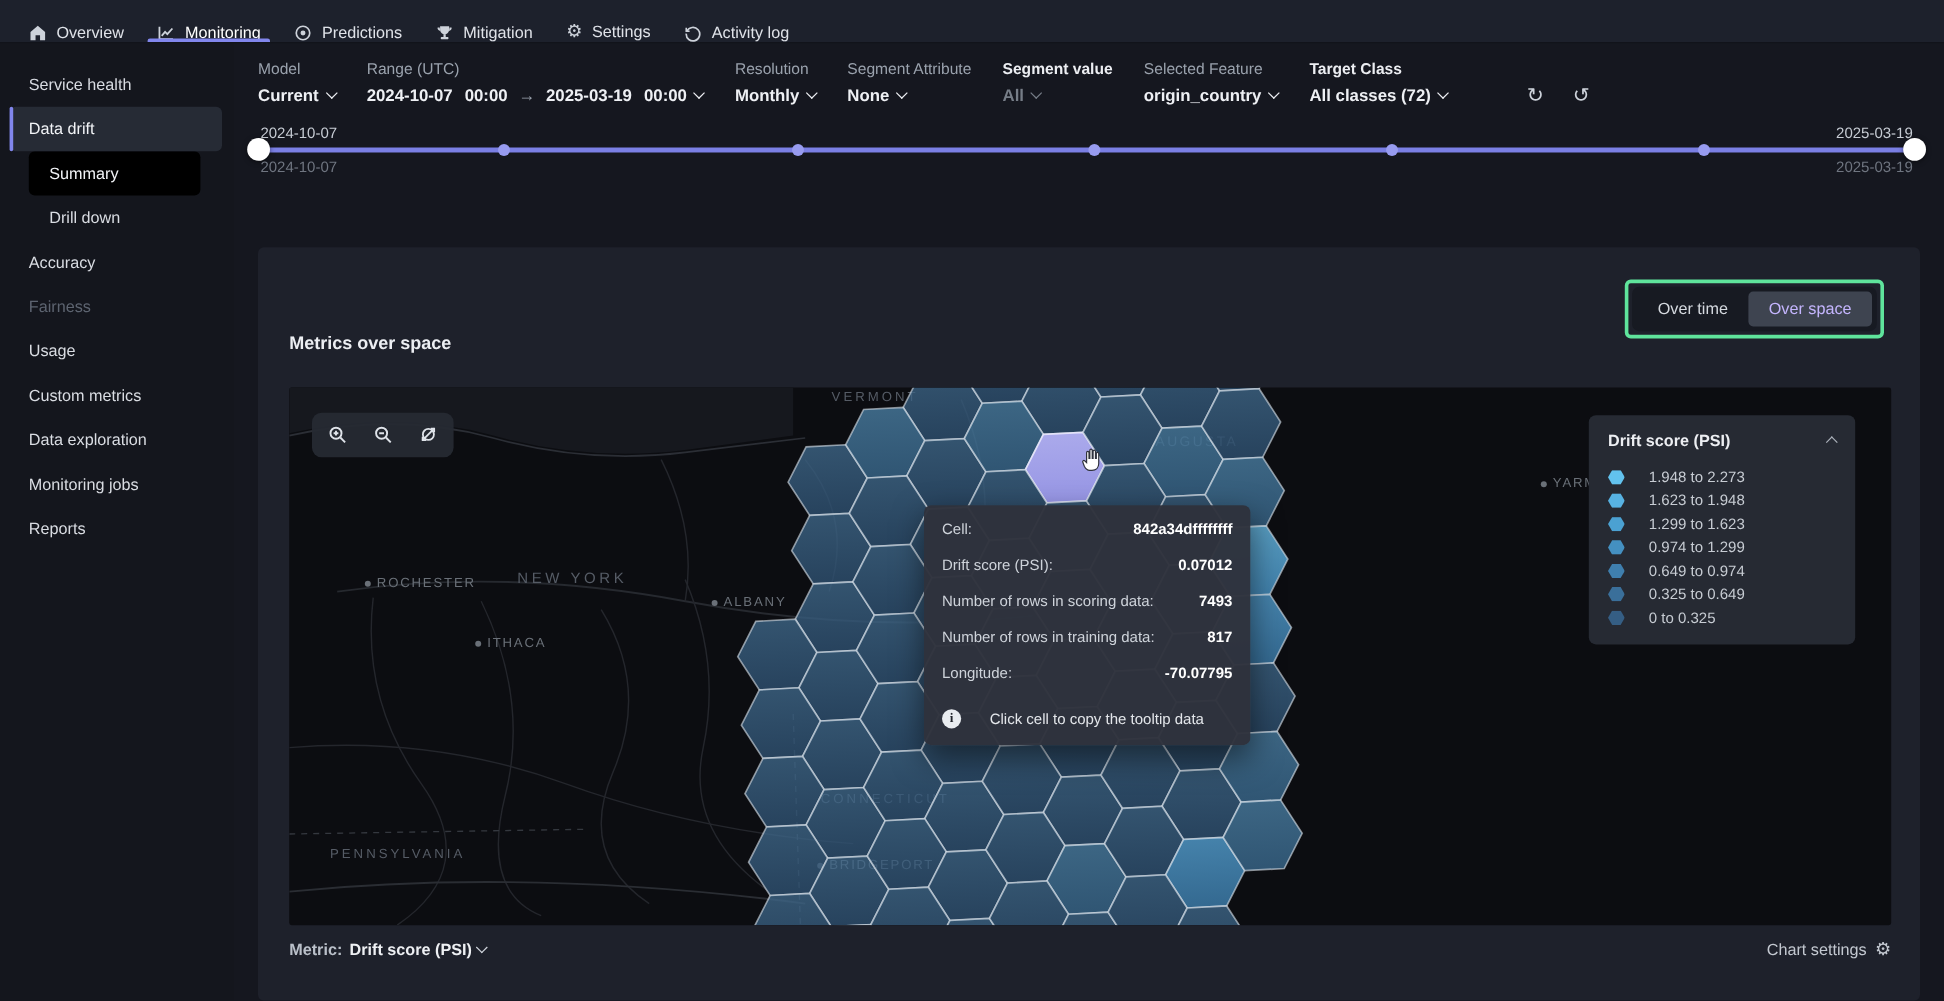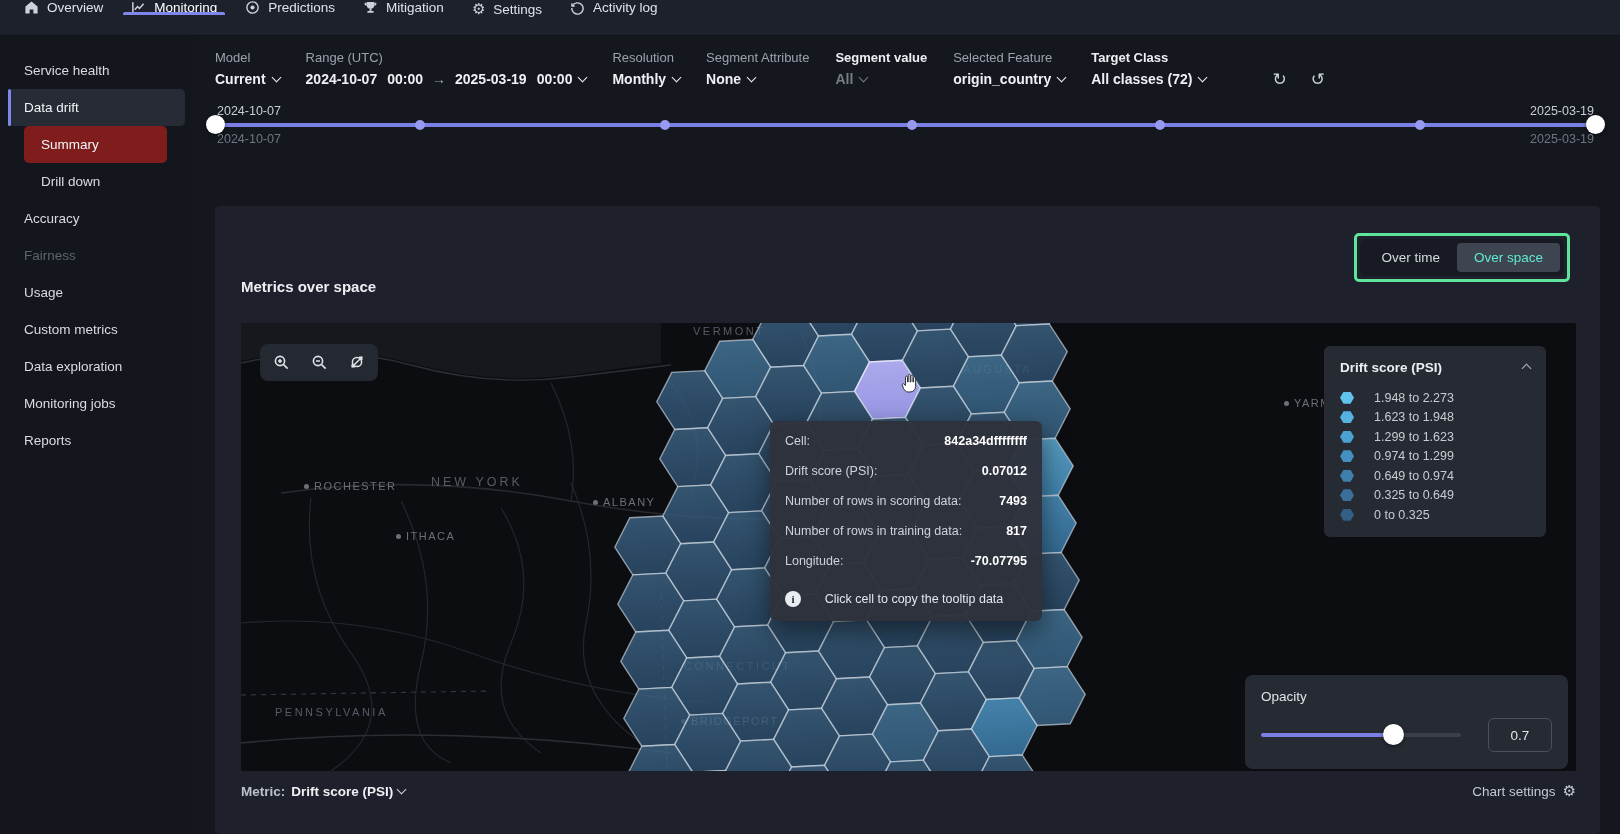--- a/index.html
+++ b/index.html
@@ -1,36 +1,36 @@
 <!DOCTYPE html>
 <html><head>
 <meta charset="utf-8">
 <style>
   * { box-sizing: border-box; margin: 0; padding: 0; }
   html,body { width:1620px; height:834px; overflow:hidden; }
   body { font-family:"Liberation Sans", sans-serif; background:#14161d; color:#e8eaee; }
   .app { position:relative; width:1620px; height:834px; }
 
   
-  .topnav { height:36px; background:#1d212c; display:flex; align-items:flex-start; padding-left:10px; border-bottom:1px solid #11131a; }
+  .topnav { height:36px; background:#1d212c; display:flex; align-items:flex-end; padding-left:10px; border-bottom:1px solid #11131a; }
   .nav-item { display:flex; align-items:center; gap:8px; padding:0 14px; font-size:13.5px; color:#dfe2e8; cursor:pointer; position:relative; }
   .nav-item .nicon { display:flex; align-items:center; color:#cdd2da; }
   .nav-item.active { color:#ffffff; }
   .nav-item.active::after { content:""; position:absolute; left:6px; right:6px; bottom:0; height:3px; background:#8186ec; border-radius:2px 2px 0 0; }
 
   .body { display:flex; height:798px; }
 
   
   .sidebar { width:195px; background:#14161d; padding-top:16px; flex:none; }
   .side-item { height:37px; line-height:37px; font-size:13.5px; color:#d9dce2; padding-left:24px; cursor:pointer; white-space:nowrap; }
   .side-item.disabled { color:#5d6470; }
   .side-item.active { position:relative; margin:0 10px 0 8px; padding-left:16px; background:#262b35; border-radius:5px; color:#f2f4f7; }
   .side-item.active .bar { position:absolute; left:0; top:0; bottom:0; width:3px; border-radius:2px; background:#8186ec; }
   .side-item.sub { padding-left:41px; }
-  .side-item.sub.selected { margin:0 28px 0 24px; padding-left:17px; background:#7f1d1d; border-radius:5px; color:#f2f4f7; }
+  .side-item.sub.selected { margin:0 28px 0 24px; padding-left:17px; background:#000000; border-radius:5px; color:#f2f4f7; }
 
   
   .content { flex:1; background:#15171f; position:relative; }
 
   
   .toolbar { display:flex; align-items:flex-start; gap:26px; padding:14px 0 0 20px; height:64px; }
   .tb-field { cursor:pointer; white-space:nowrap; }
   .tb-label { font-size:13px; color:#9aa2ad; margin-bottom:6px; }
   .tb-label.strong { color:#eceef2; font-weight:700; }
   .tb-value { font-size:14px; font-weight:700; color:#eef0f4; display:flex; align-items:center; }
@@ -52,21 +52,21 @@
   .tl-dot { position:absolute; top:-3px; width:10px; height:10px; border-radius:50%; background:#9success#; background:#979bef; }
   .tl-handle { position:absolute; top:-8px; width:19px; height:19px; border-radius:50%; background:#ffffff; box-shadow:0 1px 4px rgba(0,0,0,.5); cursor:grab; }
   .tl-handle.l { left:-9px; } .tl-handle.r { right:-9px; }
 
   
   .panel { position:absolute; left:20px; right:20px; top:170px; height:628px; background:#1e212b; border-radius:5px; }
   .panel-heading { position:absolute; left:26px; top:72px; font-size:15px; font-weight:700; color:#eceef2; }
   .annotation-box { position:absolute; right:30px; top:27px; border:3px solid #5fe49c; border-radius:5px; padding:3px; }
   .toggle-group { display:flex; background:#171a22; border-radius:6px; padding:4px; }
   .tg-btn { border:none; background:transparent; color:#d5d9df; font-family:inherit; font-size:13.5px; padding:7px 17px; border-radius:4px; cursor:pointer; }
-  .tg-btn.selected { background:#3e4450; color:#5eead4; }
+  .tg-btn.selected { background:#3e4450; color:#c4b5fd; }
 
   
   .map { position:absolute; left:26px; top:117px; width:1335px; height:448px; background:#0c0d11; border-radius:2px; overflow:hidden; cursor:default; }
   .map svg.layer { position:absolute; left:0; top:0; }
   .mlabel { position:absolute; white-space:nowrap; display:flex; align-items:center; gap:5px; }
   .mlabel .dot { width:5px; height:5px; border-radius:50%; background:#6a7078; }
   .mlabel.region { font-size:11px; letter-spacing:2.5px; color:#565c66; }
   .mlabel.region.big { font-size:12.5px; letter-spacing:3px; }
   .mlabel.city { font-size:11px; letter-spacing:1.5px; color:#6a7078; }
   .mlabel.city-faint { font-size:11.5px; letter-spacing:2px; color:#3f454e; }
@@ -493,30 +493,20 @@
             <div class="legend-item">
                 <span class="legend-swatch" style="background: rgb(58, 111, 154);"></span>
                 <span class="legend-range">0.325 to 0.649</span>
               </div>
             <div class="legend-item">
                 <span class="legend-swatch" style="background: rgb(53, 94, 132);"></span>
                 <span class="legend-range">0 to 0.325</span>
               </div>
           </div>
 
-          <div class="opacity-panel">
-            <div class="op-label">Opacity</div>
-            <div class="op-row">
-              <div class="op-slider">
-                <div class="op-fill" id="op-fill" style="width: 66%;"></div>
-                <div class="op-handle" id="op-handle" style="left: calc(66% - 10px);"></div>
-              </div>
-              <input class="op-value" value="0.7" style="">
-            </div>
-          </div>
         </div>
 
         <div class="panel-footer">
           <div class="metric-select">
             <span class="mprefix">Metric:</span>
             <span class="mvalue">Drift score (PSI)</span>
             <span class="chev"></span>
           </div>
           <div class="chart-settings">
             <span>Chart settings</span>

